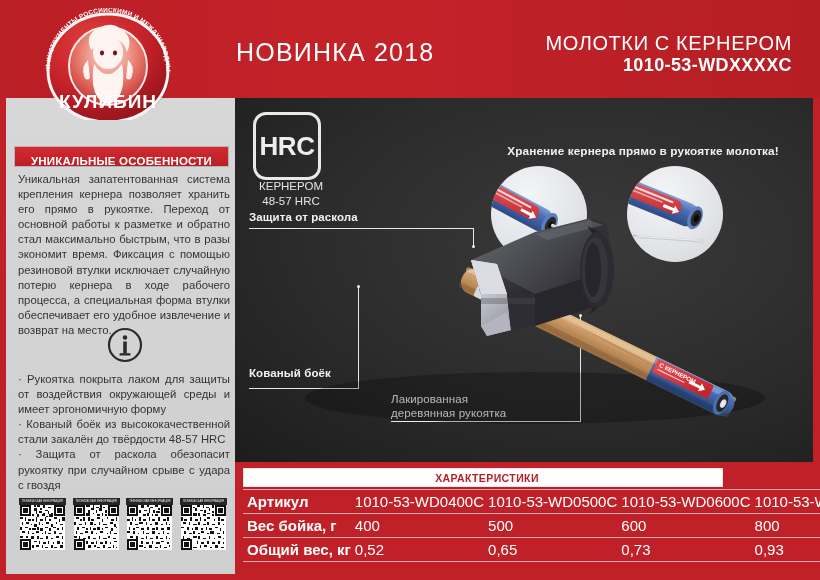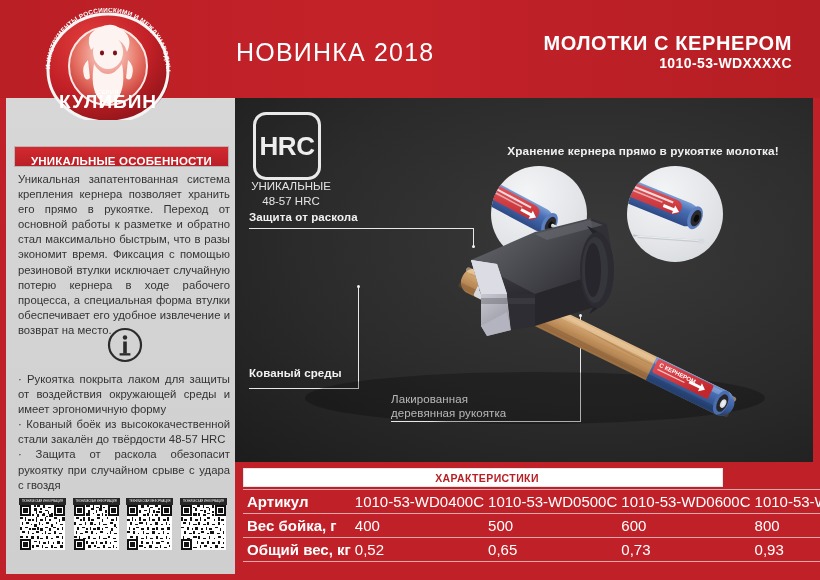--- a/index.html
+++ b/index.html
@@ -9,22 +9,22 @@
     background:#c02128;overflow:hidden;
   }
   .page{position:relative;width:820px;height:428px;background:#c02128;}
 
   
   .header{position:absolute;left:0;top:0;width:820px;height:98px;
           background:linear-gradient(90deg,#ba1f25 0%,#c42229 45%,#b51e24 100%);}
   .hdr-new{position:absolute;left:236px;top:38px;
            font-size:25px;letter-spacing:1.2px;color:#fff;font-weight:300;}
   .hdr-right{position:absolute;right:28px;top:32px;text-align:right;color:#fff;}
-  .hdr-title{font-size:20px;font-weight:bold;letter-spacing:.6px;line-height:1.15;}
-  .hdr-code{font-size:14px;font-weight:bold;letter-spacing:.4px;line-height:1.2;}
+  .hdr-title{font-size:20px;font-weight:normal;letter-spacing:.6px;line-height:1.15;}
+  .hdr-code{font-size:18px;font-weight:bold;letter-spacing:.4px;line-height:1.2;}
 
   
   .logo{position:absolute;left:28px;top:8px;width:160px;height:112px;z-index:40;}
   .logo svg{display:block;}
 
   
   .sidebar{position:absolute;left:6px;top:98px;width:229px;height:476px;
            background:linear-gradient(180deg,#d7d7d7 0%,#d2d2d2 60%,#cfcfcf 100%);}
   .feat-banner{position:absolute;left:8px;top:48px;width:213px;height:19px;
         background:linear-gradient(180deg,#d32a30 0%,#b91f25 100%);
@@ -521,21 +521,21 @@
       </div>
     </div>
   </div>
 
   <div class="dark">
 
     <div class="hrc-box">
       <span>HRC</span>
     </div>
     <div class="hrc-cap">
-      <div>УНИКАЛЬНЫЕ</div>
+      <div>КЕРНЕРОМ</div>
       <div>48-57 HRC</div>
     </div>
 
     <div class="store-head">Хранение кернера прямо в рукоятке молотка!</div>
 
     <div class="circ circ-a">
       <svg width="96" height="96" viewBox="0 0 96 96">
         <defs>
           <linearGradient id="blu1" x1="0" y1="0" x2="0" y2="1">
             <stop offset="0%" stop-color="#7b9ed4"></stop>
@@ -578,21 +578,21 @@
         <g transform="rotate(4 48 48)">
           <rect x="12" y="72" width="62" height="2.6" rx="1" fill="#c8ccd2"></rect>
           <rect x="12" y="72.3" width="62" height="1" fill="#eceef1"></rect>
           <path d="M8 71 l5 1.3 l-5 1.3 z" fill="#b9bdc4"></path>
           <ellipse cx="76" cy="73.3" rx="3.4" ry="2.6" fill="#d7dade"></ellipse>
         </g>
       </svg>
     </div>
 
     <div class="callout-lab lab-split">Защита от раскола</div>
-    <div class="callout-lab lab-forged">Кованый среды</div>
+    <div class="callout-lab lab-forged">Кованый боёк</div>
     <div class="callout-lab lab-handle">
       <div>Лакированная</div>
       <div>деревянная рукоятка</div>
     </div>
 
     <div class="ln" style="left:14px;top:130px;width:225px;height:1px;"></div>
     <div class="ln" style="left:238px;top:130px;width:1px;height:18px;"></div>
     <div class="dot" style="left:237px;top:147px;"></div>
 
     <div class="ln" style="left:14px;top:290px;width:110px;height:1px;"></div>

